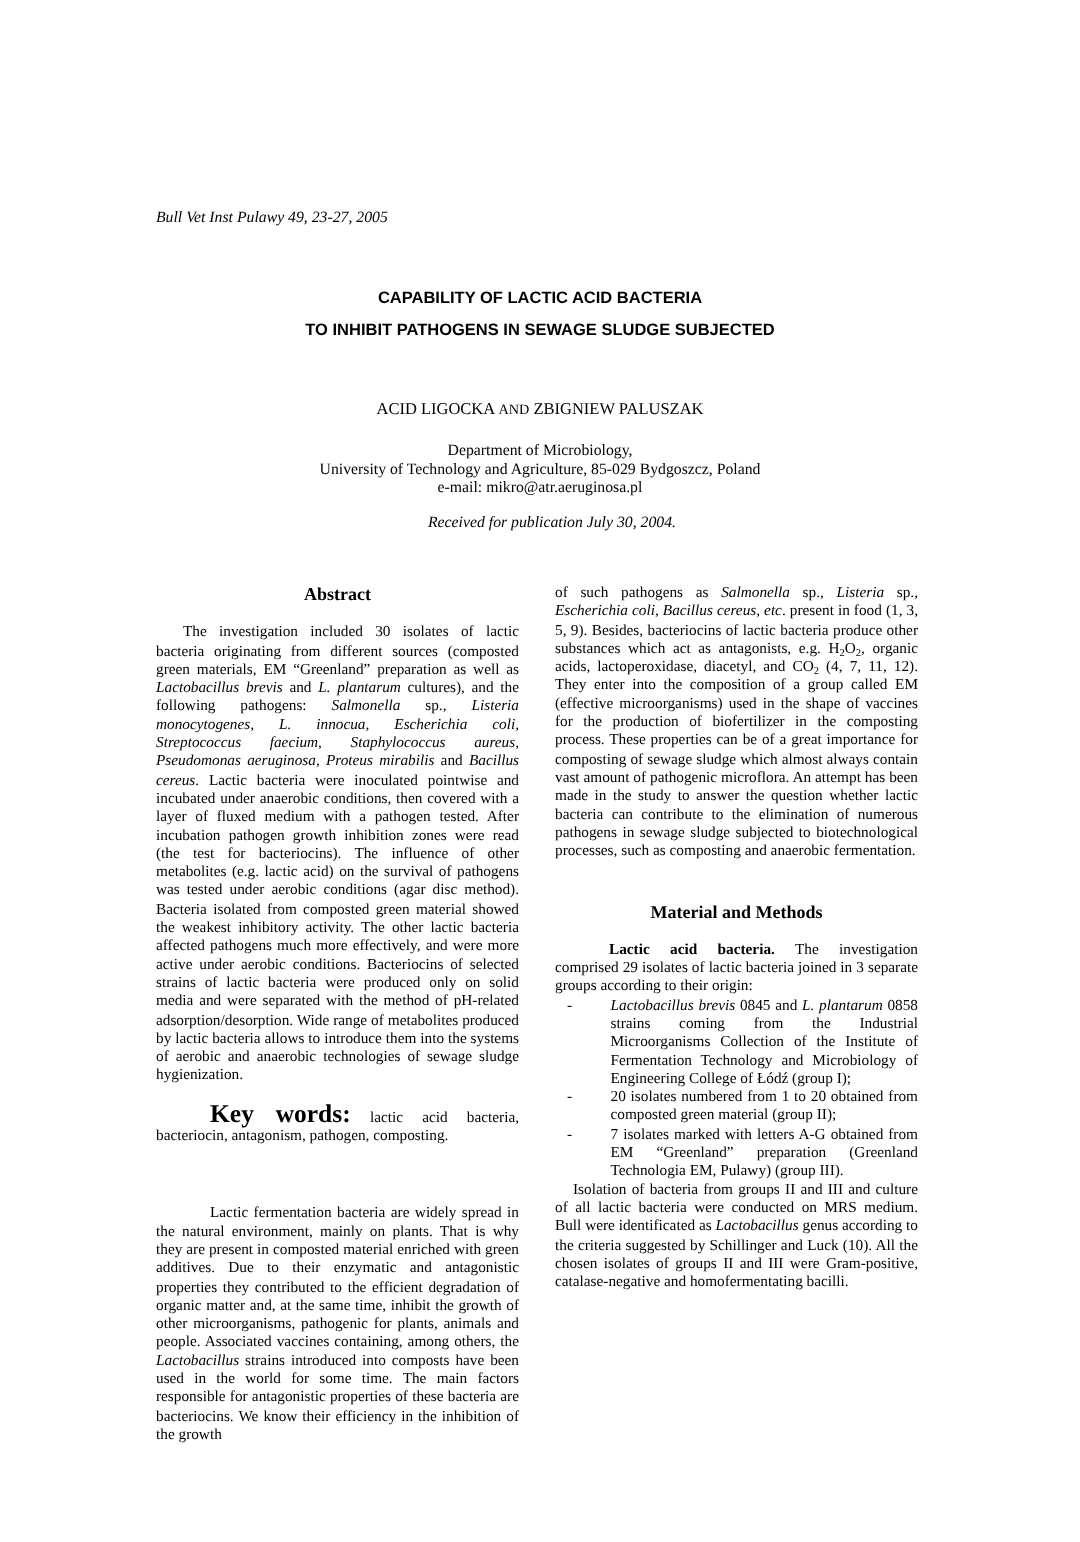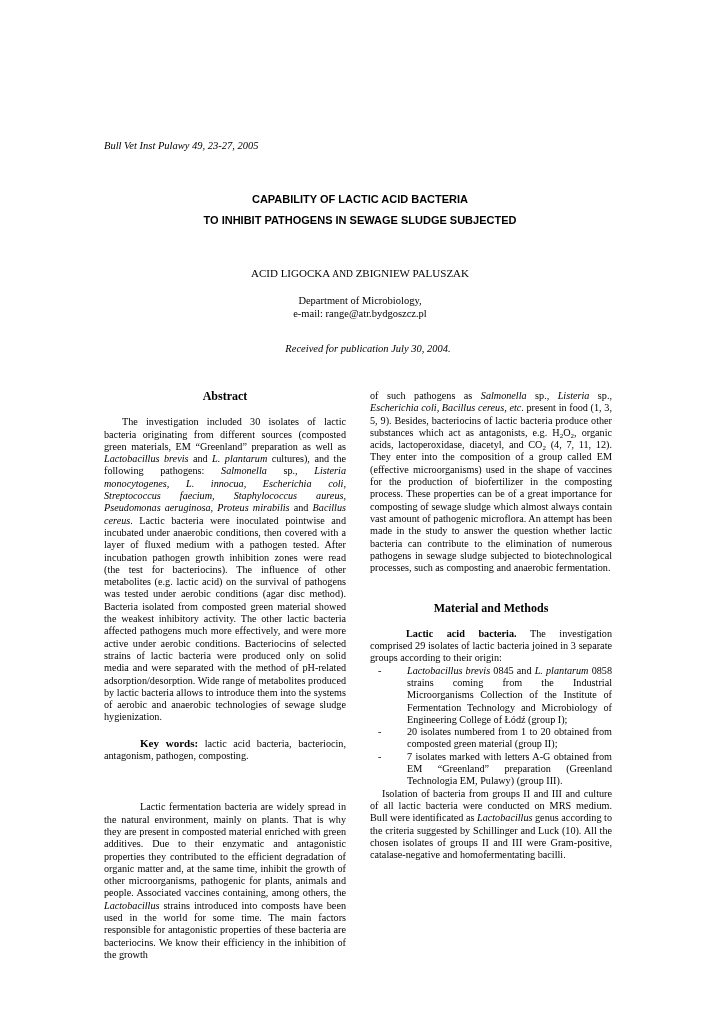--- a/index.html
+++ b/index.html
@@ -77,21 +77,21 @@
       font-size: 12px;
       margin: 0;
     }
     p { margin: 0; }
     .indent { text-indent: 18px; }
     .indent-big { text-indent: 36px; }
     .abstract-heading { margin-bottom: 14px; }
     .keywords { margin-top: 13px; }
     .keywords .kw-label {
       font-weight: bold;
-      font-size: 11px;
+      font-size: 17px;
     }
     .intro { margin-top: 39px; }
     .mm-heading { margin-top: 28px; margin-bottom: 13px; }
     .run-in { font-weight: bold; }
     ul.bullets {
       list-style: none;
       margin: 0;
       padding: 0;
     }
     ul.bullets li {
@@ -117,21 +117,22 @@
 </div>
 
 <div class="authors">
   <span>ACID LIGOCKA</span>
   <span class="small">AND</span>
   <span>ZBIGNIEW PALUSZAK</span>
 </div>
 
 <div class="affil">
   <div>Department of Microbiology,</div>
-  <div>e-mail: range@atr.bydgoszcz.pl</div>
+  <div>University of Technology and Agriculture, 85-029 Bydgoszcz, Poland</div>
+  <div>e-mail: mikro@atr.aeruginosa.pl</div>
 </div>
 
 <div class="received">Received for publication July 30, 2004.</div>
 
 <div class="col col-left">
   <p class="section-heading abstract-heading">Abstract</p>
   <p class="indent"><span>The investigation included 30 isolates of lactic bacteria originating from different sources (composted green materials, EM “Greenland” preparation as well as </span><i>Lactobacillus brevis</i><span> and </span><i>L. plantarum</i><span> cultures), and the following pathogens: </span><i>Salmonella</i><span> sp., </span><i>Listeria monocytogenes, L. innocua, Escherichia coli, Streptococcus faecium, Staphylococcus aureus, Pseudomonas aeruginosa, Proteus mirabilis</i><span> and </span><i>Bacillus cereus</i><span>. Lactic bacteria were inoculated pointwise and incubated under anaerobic conditions, then covered with a layer of fluxed medium with a pathogen tested. After incubation pathogen growth inhibition zones were read  (the test for bacteriocins). The influence of other metabolites (e.g. lactic acid) on the survival of pathogens was tested under aerobic conditions (agar disc method). Bacteria isolated from composted green material showed the weakest inhibitory activity. The other lactic bacteria affected pathogens much more effectively, and were more active under aerobic conditions. Bacteriocins of selected strains of lactic bacteria were produced only on solid media and were separated with the method of pH-related adsorption/desorption. Wide range of metabolites produced by lactic bacteria allows to introduce them into the systems of aerobic and anaerobic technologies of sewage sludge hygienization.</span></p>
 
   <p class="keywords indent-big"><span class="kw-label">Key words:</span><span> lactic acid bacteria, bacteriocin, antagonism, pathogen, composting.</span></p>
 

